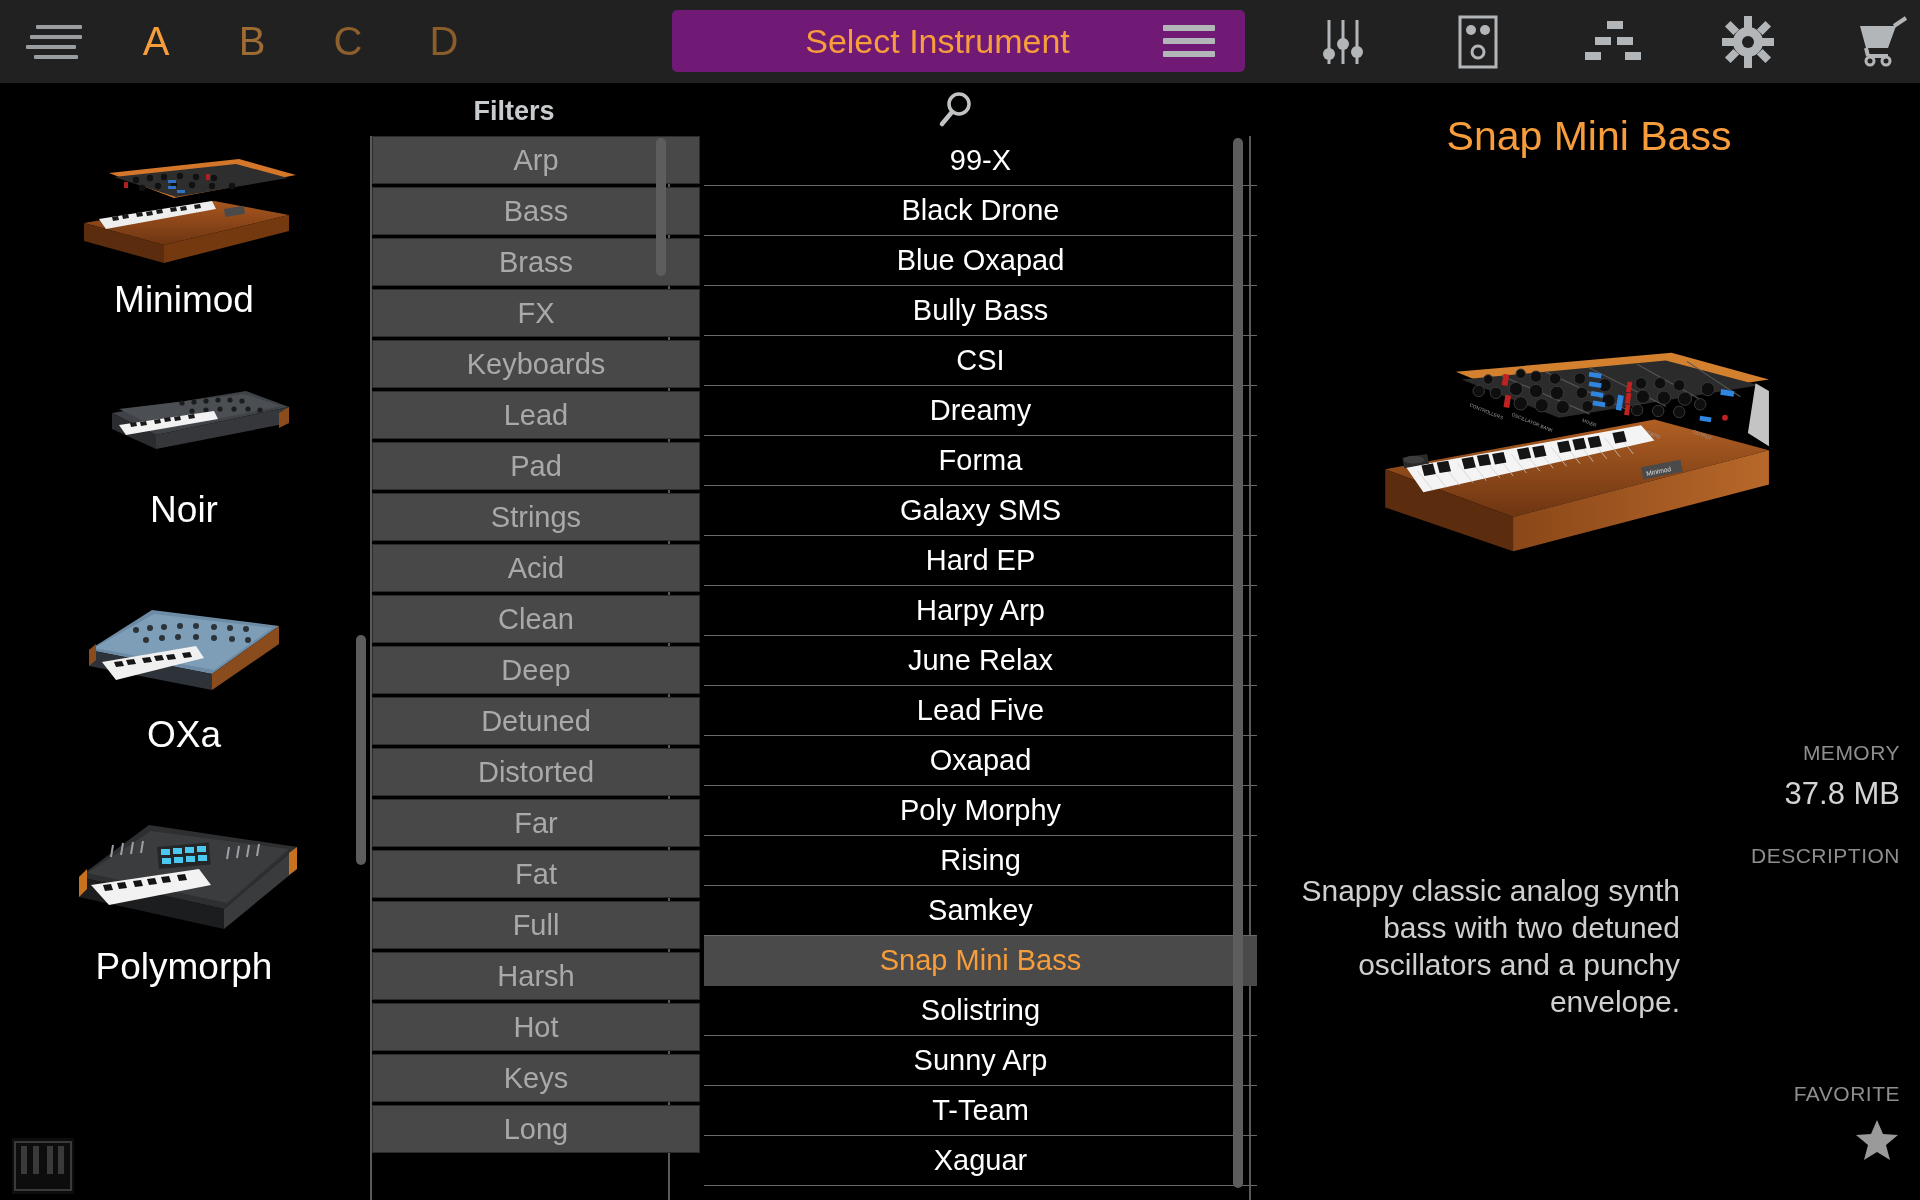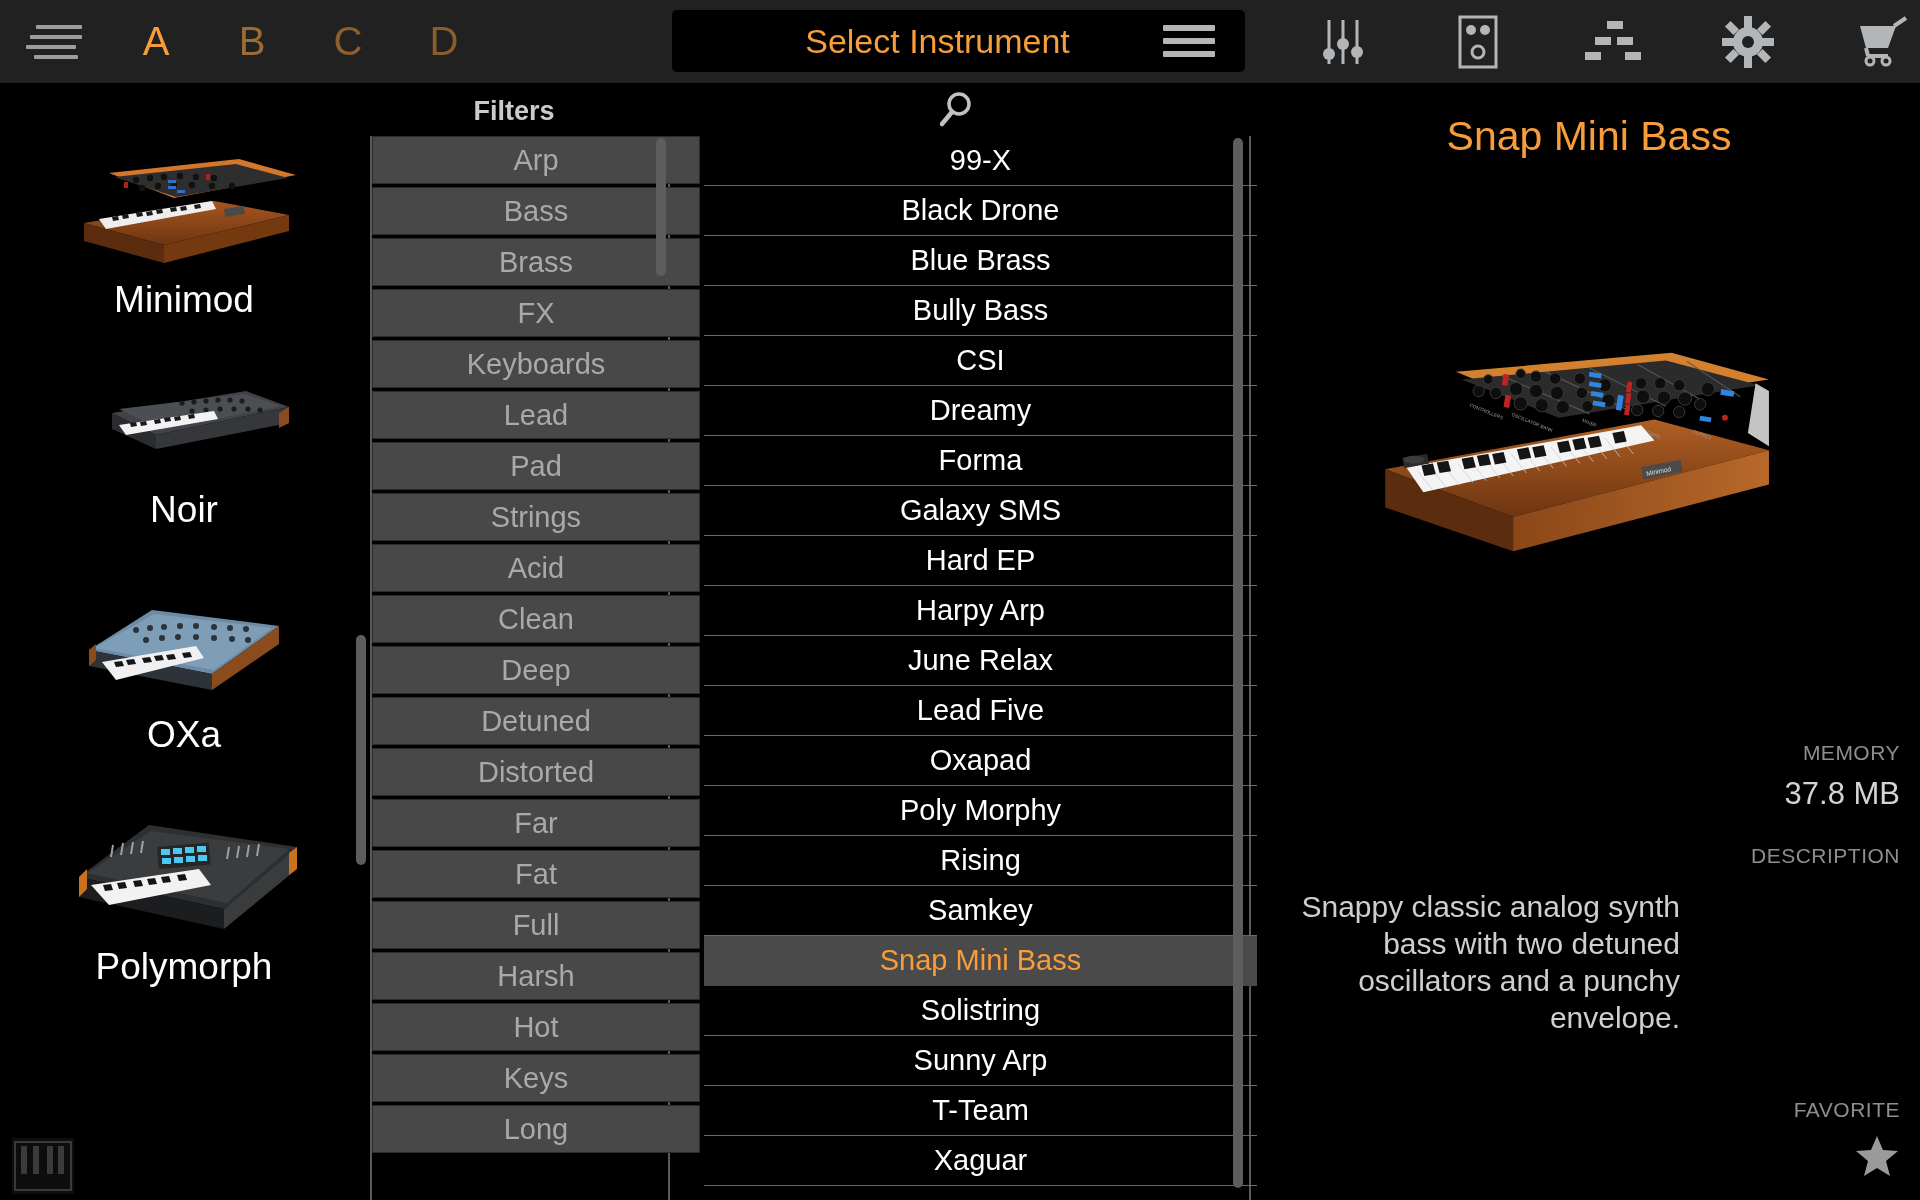--- a/index.html
+++ b/index.html
@@ -30,21 +30,21 @@
     width:96px; text-align:center; font-size:40px; cursor:pointer;
     font-family:"Liberation Sans", sans-serif;
   }
   .slot.active { color:#f79d3c; }
   .slot.dim1 { color:#9d6b33; }
   .slot.dim2 { color:#8d5f2c; }
   .slot.dim3 { color:#8a5d2b; }
 
   .select-instrument {
     position:absolute; left:672px; top:10px; width:573px; height:62px;
-    background:#000000; border-radius:5px; display:flex; align-items:center;
+    background:#701a75; border-radius:5px; display:flex; align-items:center;
     cursor:pointer;
   }
   .si-label {
     flex:1; text-align:center; color:#f79d3c; font-size:34px;
     padding-left:40px;
   }
   .si-ham { width:62px; display:flex; flex-direction:column; gap:7px; margin-right:20px;}
   .si-ham i { display:block; height:6px; background:#b3b6b8; border-radius:1px; width:52px;}
 
   .tool-icons { position:absolute; left:1275px; top:0; height:83px; display:flex; align-items:center; }
@@ -89,21 +89,21 @@
   .sbar { position:absolute; width:10px; border-radius:5px; background:#5d5d5d; }
 
   
   .detail { position:absolute; left:1258px; top:83px; width:662px; height:1117px; }
   .detail-title { position:absolute; left:0; top:30px; width:662px; text-align:center;
                   color:#f79d3c; font-size:41px; }
   .detail-img { position:absolute; left:110px; top:245px; width:420px; }
   .detail-meta { position:absolute; left:22px; top:658px; width:620px;text-align:right; }
   .meta-label { color:#8e8e8e; font-size:21px; letter-spacing:0.5px; }
   .meta-value { color:#d4d4d4; font-size:31px; margin-top:11px; }
-  .meta-desc { color:#cfcfcf; font-size:30px; line-height:37px; margin-top:20px; }
+  .meta-desc { color:#cfcfcf; font-size:30px; line-height:37px; margin-top:4px; }
   .meta-gap { height:32px; }
 
   
   .kbd-icon { position:absolute; left:12px; bottom:6px; width:62px; height:56px; cursor:pointer;}
 </style>
 </head>
 <body>
 
 <div id="app">
 
@@ -416,21 +416,21 @@
     <div class="filter-item">Long</div>
   </div>
 
   <div class="sbar" style="left:356px; top:635px; height:230px;"></div>
 
   <div class="sbar" style="left:656px; top:138px; height:138px;"></div>
 
   <div class="preset-col">
     <div class="preset-item">99-X</div>
     <div class="preset-item">Black Drone</div>
-    <div class="preset-item">Blue Brass</div>
+    <div class="preset-item">Blue Oxapad</div>
     <div class="preset-item">Bully Bass</div>
     <div class="preset-item">CSI</div>
     <div class="preset-item">Dreamy</div>
     <div class="preset-item">Forma</div>
     <div class="preset-item">Galaxy SMS</div>
     <div class="preset-item">Hard EP</div>
     <div class="preset-item">Harpy Arp</div>
     <div class="preset-item">June Relax</div>
     <div class="preset-item">Lead Five</div>
     <div class="preset-item">Oxapad</div>

